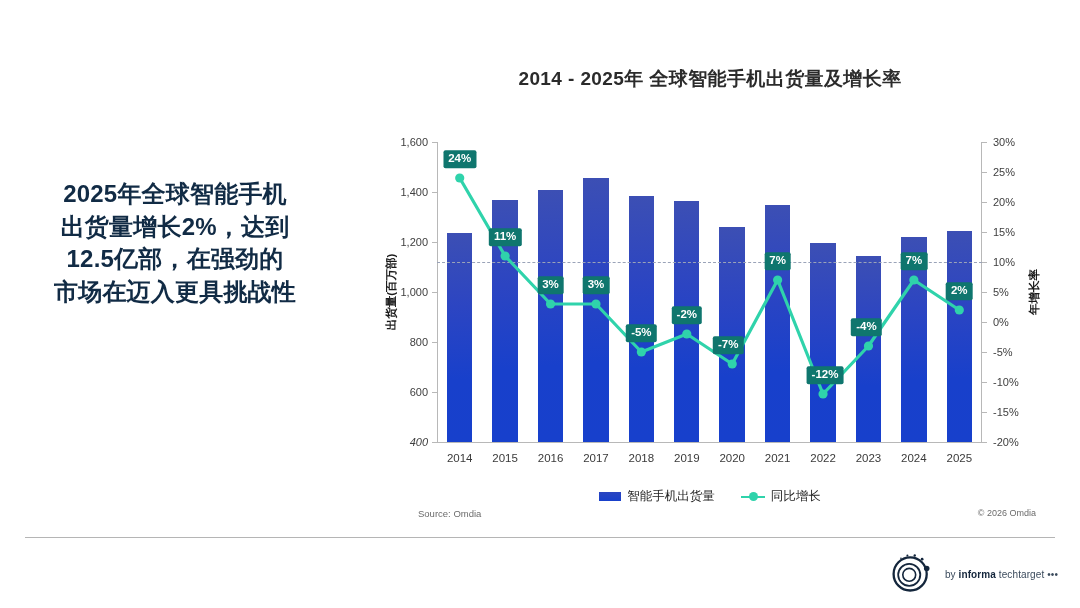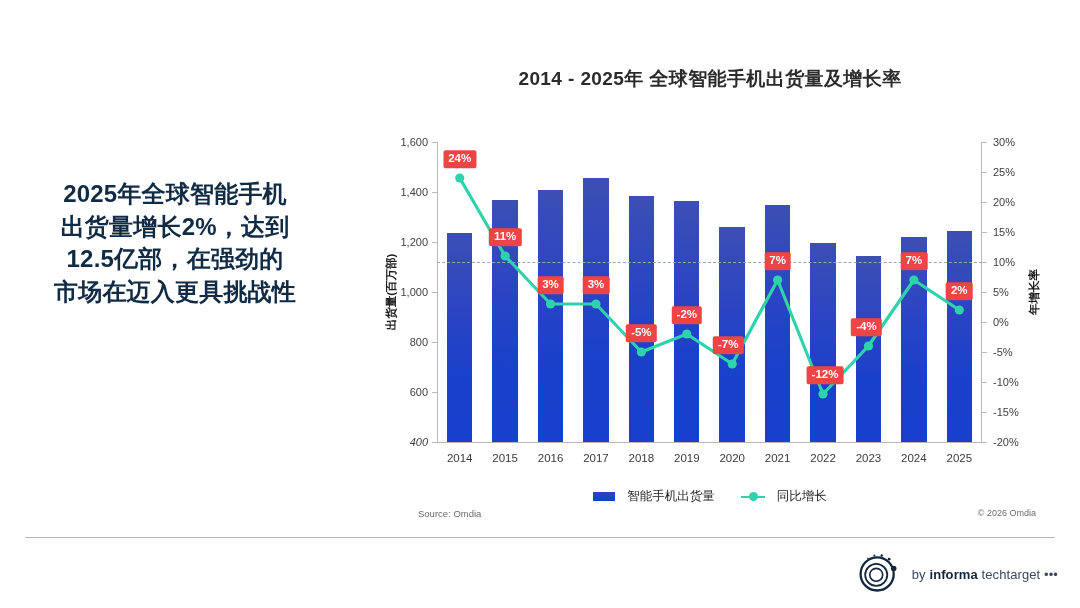--- a/index.html
+++ b/index.html
@@ -122,21 +122,21 @@
 
   #lineSvg {
     position: absolute;
     left: 0; top: 0;
     width: 545px; height: 300px;
     overflow: visible;
   }
 
   .dlabel {
     position: absolute;
-    background: #ef4444;
+    background: #0f766e;
     color: #ffffff;
     font-size: 11.5px;
     font-weight: bold;
     padding: 2px 5px 3px 5px;
     border-radius: 2px;
     white-space: nowrap;
     transform: translate(-50%, -100%);
     line-height: 1.1;
   }
 
@@ -145,21 +145,21 @@
     position: absolute;
     left: 380px; top: 488px;
     width: 660px;
     display: flex;
     justify-content: center;
     align-items: center;
     gap: 26px;
     font-size: 12.5px;
     color: #262626;
   }
-  .legend-item { display: flex; align-items: center; gap: 12px; }
+  .legend-item { display: flex; align-items: center; gap: 6px; }
   .swatch-bar {
     width: 22px; height: 9px;
     background: linear-gradient(to bottom, #2a45c0, #1840cb);
   }
   .swatch-line {
     width: 24px; height: 10px;
     position: relative;
   }
   .swatch-line::before {
     content: ""; position: absolute;
@@ -197,21 +197,21 @@
     right: 22px; top: 550px;
     display: flex; align-items: center; gap: 10px;
   }
   #logo-mark { width: 46px; height: 46px; }
   #logo-text { display: flex; flex-direction: column; line-height: 1; }
   #logo-word {
     font-size: 28px; font-weight: bold;
     color: #14263c; letter-spacing: -0.4px;
   }
   #logo-sub {
-    font-size: 13px; color: #3a4a5c;
+    font-size: 10px; color: #3a4a5c;
     margin-top: 3px; letter-spacing: 0.1px;
   }
   #logo-sub b { color: #14263c; }
 </style>
 </head>
 <body>
 
 <div id="headline">
     <span class="hl-line">2025年全球智能手机</span>
     <span class="hl-line">出货量增长2%，达到</span>

